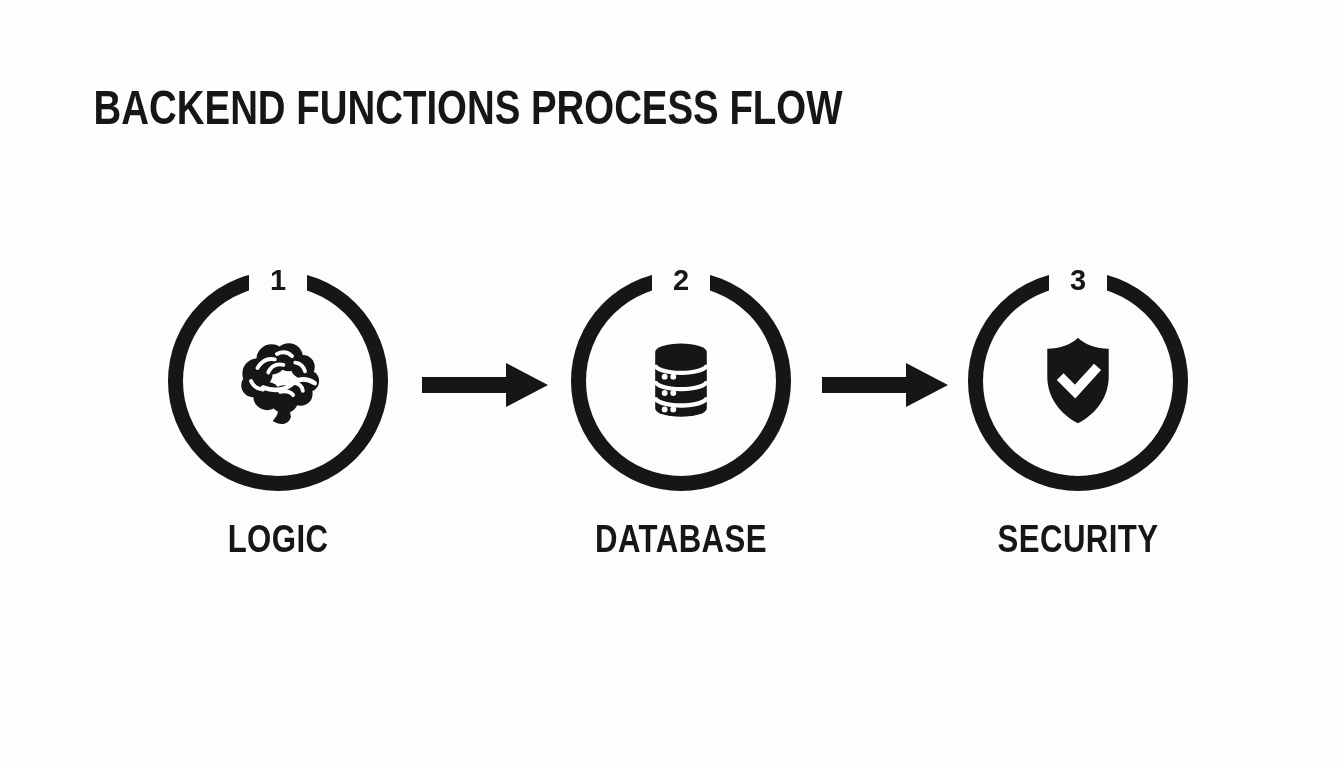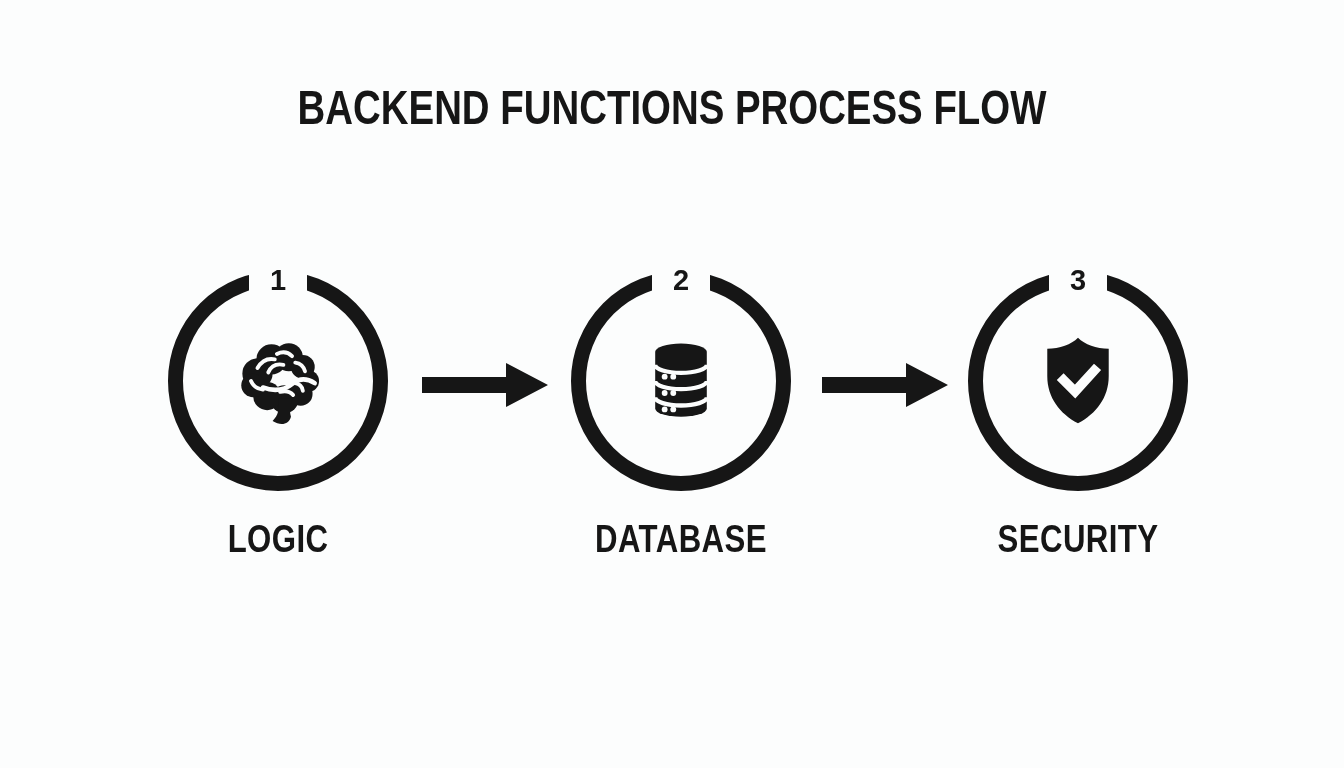--- a/index.html
+++ b/index.html
@@ -15,21 +15,21 @@
   }
   .canvas{
     position:relative;
     width:1344px;height:768px;
     background:var(--bg);
   }
   
   .title-wrap{
     position:absolute;
     left:0; right:0; top:80px;
-    text-align:center;
+    text-align:left;
   }
   .title{
     display:inline-block;
     font-size:48px;
     font-weight:bold;
     letter-spacing:0px;
     color:var(--ink);
     transform:scaleX(0.80);
     transform-origin:50% 50%;
     white-space:nowrap;

